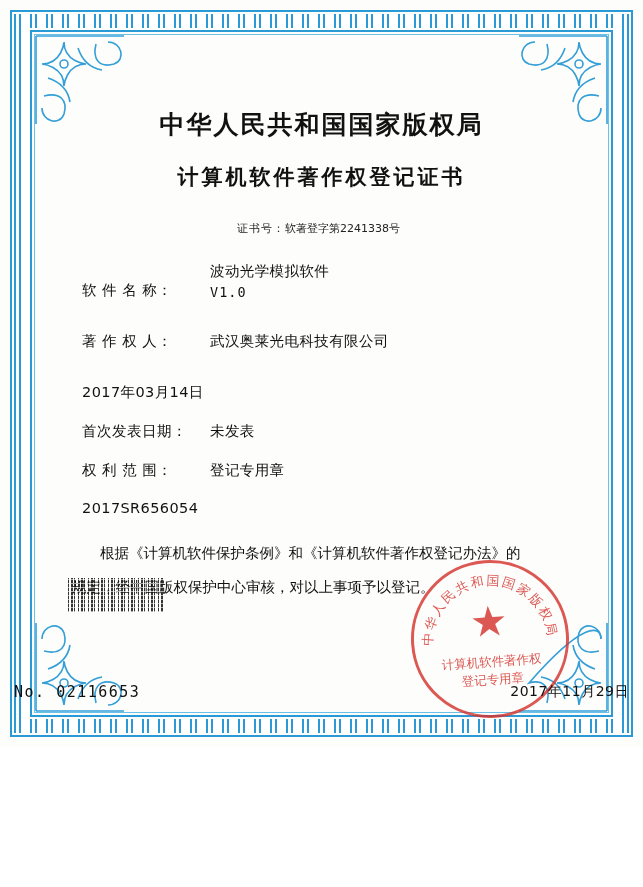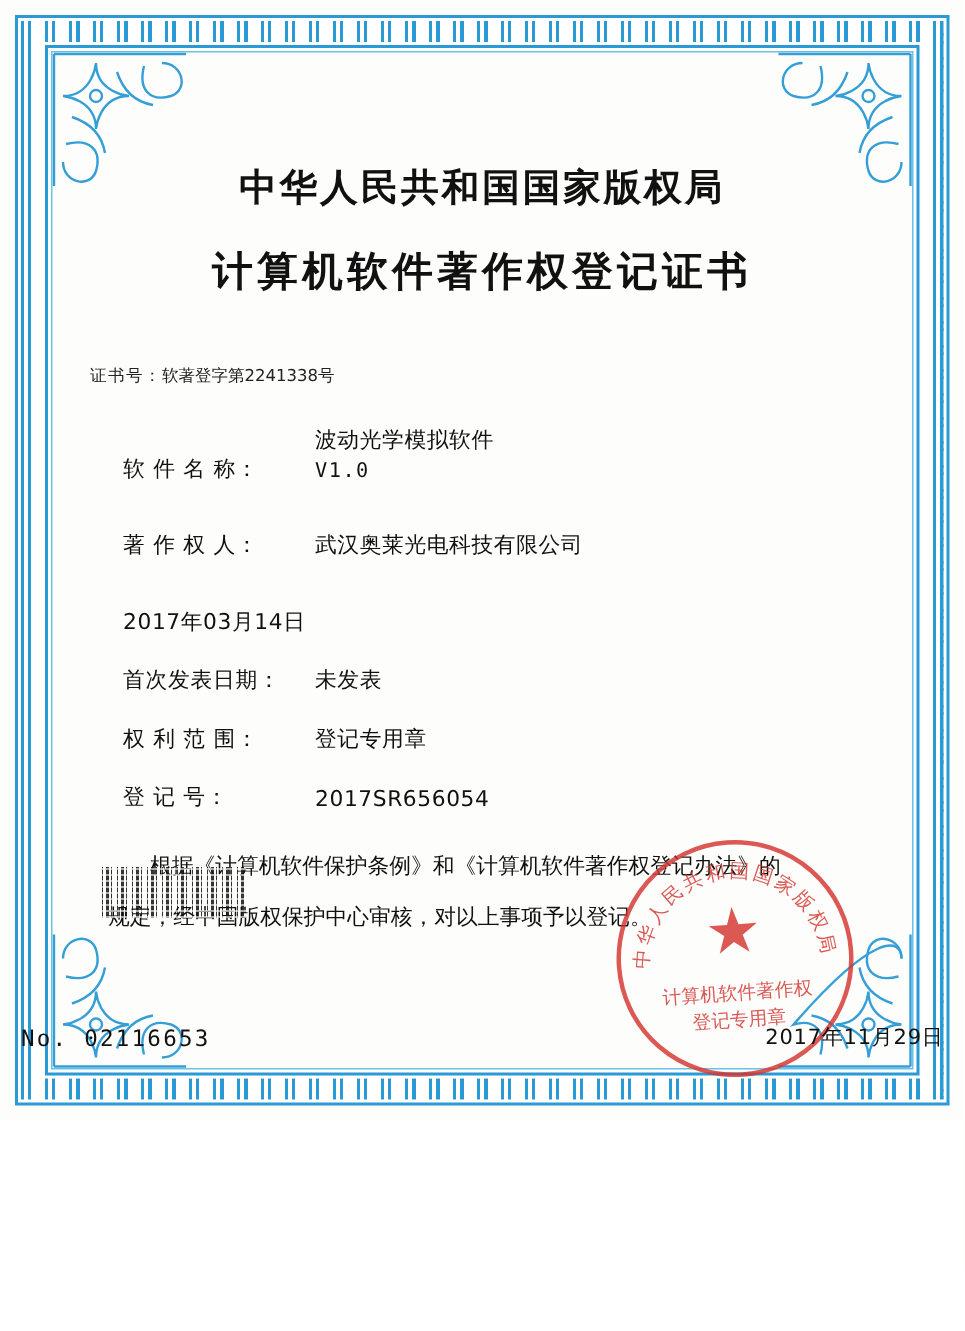--- a/index.html
+++ b/index.html
@@ -111,33 +111,33 @@
     text-align: center;
     font-size: 25px;
     font-weight: bold;
     letter-spacing: 2px;
     color: #111111;
     margin-top: 48px;
     font-family: "DejaVu Serif", serif;
   }
   .title-sub {
     text-align: center;
-    font-size: 27px;
+    font-size: 21px;
     font-weight: bold;
     letter-spacing: 3px;
     color: #111111;
     margin-top: 22px;
     font-family: "DejaVu Serif", serif;
   }
 
   .cert-no {
-    text-align: left;
+    text-align: center;
     font-size: 11px;
     color: #222222;
-    margin-top: 44px;
+    margin-top: 30px;
     padding-right: 6px;
     font-family: "DejaVu Sans", sans-serif;
   }
   .cert-no .label { letter-spacing: 1px; }
 
   .fields {
     margin-top: 26px;
     padding-left: 22px;
   }
   .field-row {
@@ -365,21 +365,20 @@
         <div class="field-value">未发表</div>
       </div>
 
 
       <div class="field-row">
         <div class="field-label">权 利 范 围：</div>
         <div class="field-value">登记专用章</div>
       </div>
 
       <div class="field-row">
-        <div class="field-label">登 记 号：</div>
         <div class="field-value">2017SR656054</div>
       </div>
 
     </div>
 
     <div class="paragraph">
       <span class="indent"></span><span>根据《计算机软件保护条例》和《计算机软件著作权登记办法》的</span><br>
       <span>规定，经中国版权保护中心审核，对以上事项予以登记。</span>
     </div>
 

